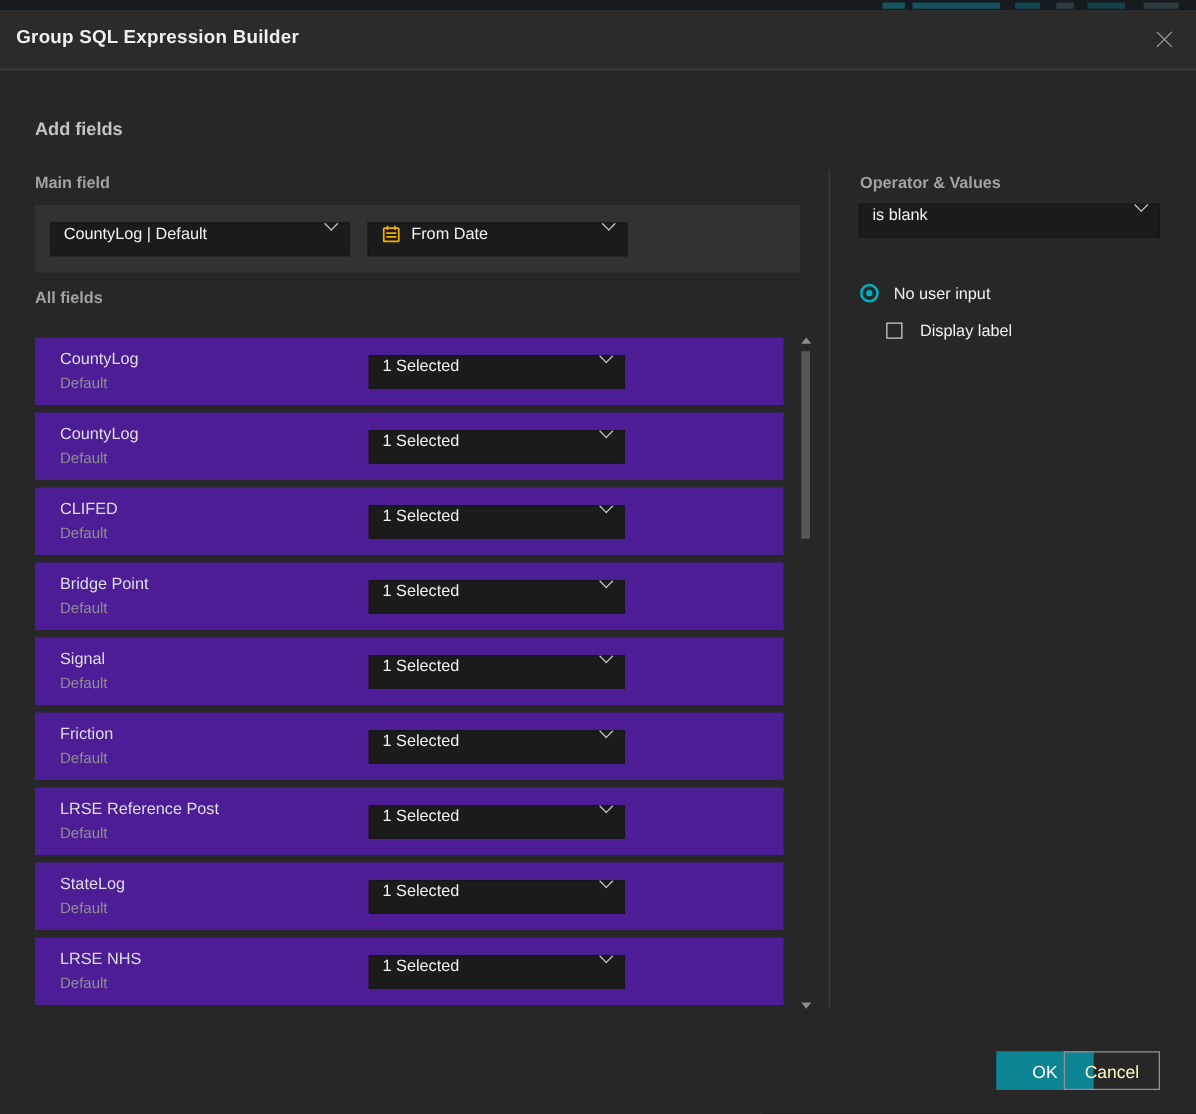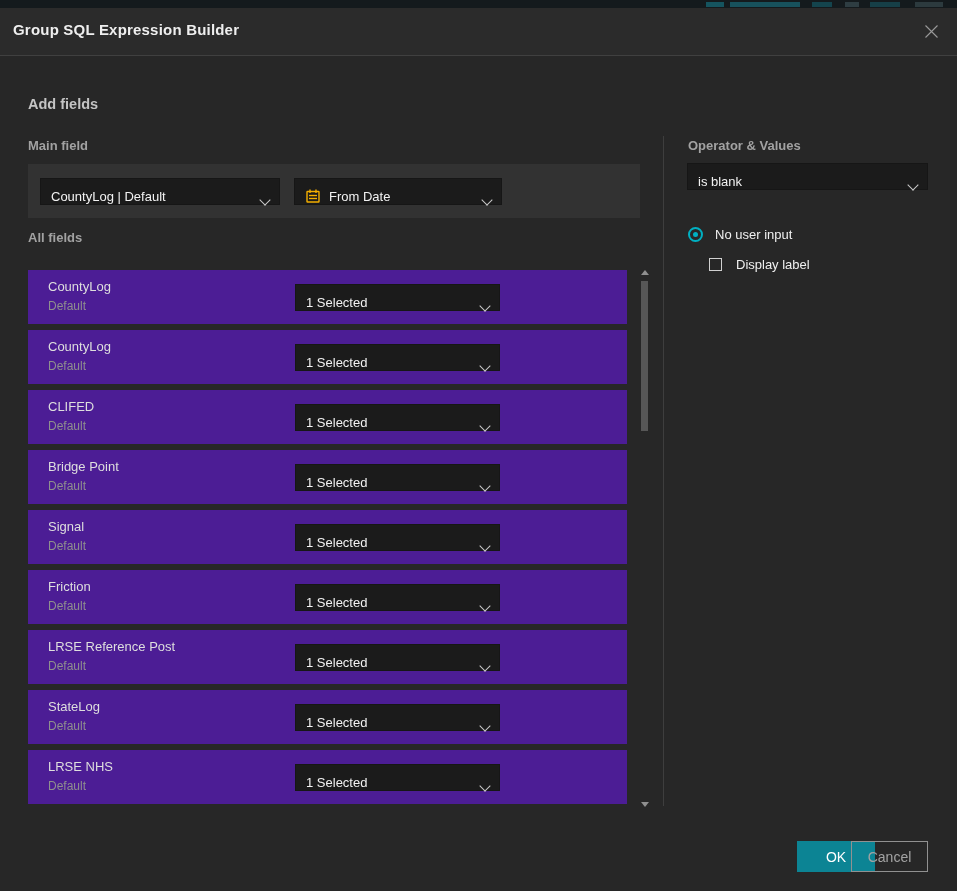--- a/index.html
+++ b/index.html
@@ -34,21 +34,21 @@
   .main-panel { position:absolute; left:28px; top:156px; width:612px; height:54px; background:#323232;
     display:flex; align-items:center; padding-left:12px; box-sizing:border-box; gap:14px; }
   .rows { position:absolute; left:28px; top:262px; width:599px; display:flex; flex-direction:column; gap:6px; }
   .row { position:relative; height:54px; background:#4c1d95; }
   .row-name { position:absolute; left:20px; top:9px; font-size:13px; color:#dedede; }
   .row-sub  { position:absolute; left:20px; top:29px; font-size:12px; color:#8f8f8f; }
   .row .dropdown { position:absolute; left:267px; top:14px; width:205px; }
 
   
   .dropdown { height:27px; background:#1b1b1b; border:1px solid #161616; box-sizing:border-box;
-    display:flex; align-items:flex-end; padding:0 10px; color:#f2f2f2; font-size:13px; cursor:pointer; }
+    display:flex; align-items:flex-start; padding:0 10px; color:#f2f2f2; font-size:13px; cursor:pointer; }
   .dd-label { flex:1; white-space:nowrap; overflow:hidden; }
   .chev { width:7px; height:7px; border-right:1.6px solid #c9c9c9; border-bottom:1.6px solid #c9c9c9;
     transform:rotate(45deg); margin-top:-4px; flex:none; }
   .dd-layer { width:240px; flex:none; }
   .dd-field { width:208px; flex:none; gap:8px; }
   .cal-icon { flex:none; display:flex; }
 
   
   .scrollbar { position:absolute; left:640px; top:262px; width:9px; height:537px; }
   .sb-up, .sb-down { width:0; height:0; border-left:4px solid transparent; border-right:4px solid transparent; margin:0 auto; cursor:pointer; }
@@ -66,21 +66,21 @@
   .radio-dot { position:absolute; left:50%; top:50%; width:5px; height:5px; margin:-2.5px 0 0 -2.5px;
     border-radius:50%; background:#00b0c2; }
   .check-row { position:absolute; left:709px; top:249px; display:flex; align-items:center; gap:14px; cursor:pointer; }
   .checkbox { width:13px; height:13px; border:1.5px solid #d0d0d0; box-sizing:border-box; background:transparent; flex:none; }
   .ctl-label { font-size:13px; color:#f0f0f0; }
 
   
   .btn { position:absolute; top:833px; height:31px; display:flex; align-items:center; justify-content:center;
     font-size:14px; box-sizing:border-box; cursor:pointer; font-family:inherit; }
   .btn-ok { left:766px; width:78px; background:#0c8494; color:#ffffff; border:none;margin-left:31px; }
-  .btn-cancel { left:851px; width:77px; background:transparent; color:#a3a3a3; border:1px solid #919191; }
+  .btn-cancel { left:851px; width:77px; background:transparent; color:#fef9c3; border:1px solid #919191; }
 </style>
 </head>
 <body>
 
 <div class="screen">
 
   <div class="bg-strip">
     <span class="frag f1"></span>
     <span class="frag f2"></span>
     <span class="frag f3"></span>

